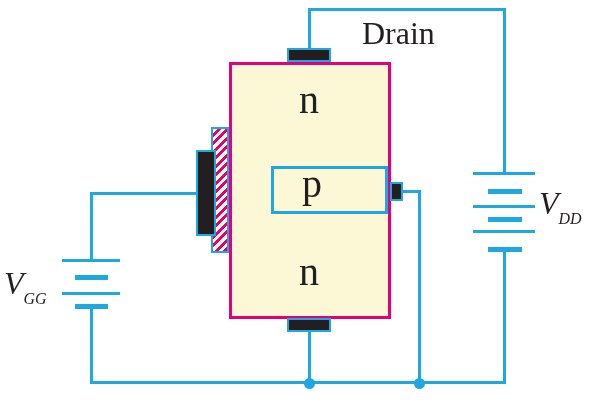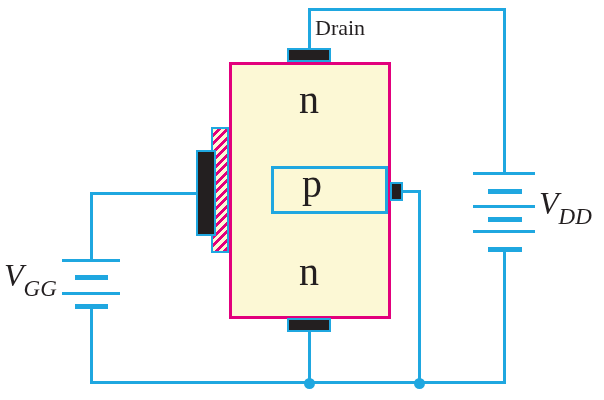--- a/index.html
+++ b/index.html
@@ -29,24 +29,24 @@
     border:2px solid var(--wire,#1fa7e0);
     background:repeating-linear-gradient(135deg,
       var(--fill,#fcf8d5) 0px, var(--fill,#fcf8d5) 3px,
       var(--outline,#e2007c) 3px, var(--outline,#e2007c) 6px);
   }
   .contact{
     position:absolute;background:var(--ink,#231f20);
     border:2px solid var(--wire,#1fa7e0);
   }
   .lbl{position:absolute;white-space:nowrap;line-height:1.1;}
-  .lbl-terminal{font-size:22px;}
+  .lbl-terminal{font-size:32px;margin-left:47px;}
   .lbl-region{font-size:40px;}
   .lbl-supply{font-style:italic;font-size:32px;}
-  .lbl-supply .sub{font-size:23px;position:relative;top:10px;letter-spacing:0px;}
+  .lbl-supply .sub{font-size:16px;position:relative;top:10px;letter-spacing:0px;}
 </style>
 </head>
 <body>
 
 <div class="canvas">
 
   <div class="w" style="left:308px;top:8px;width:3px;height:44px"></div>
   <div class="w" style="left:308px;top:8px;width:198px;height:3px"></div>
   <div class="w" style="left:503px;top:8px;width:3px;height:166px"></div>
   <div class="w" style="left:503px;top:252px;width:3px;height:132px"></div>
@@ -82,17 +82,17 @@
 
   <div class="p-box"></div>
   <div class="contact" style="left:390px;top:182px;width:9px;height:15px"></div>
 
   <div class="lbl lbl-region" style="left:299px;top:78px">n</div>
   <div class="lbl lbl-region" style="left:302px;top:162px">p</div>
   <div class="lbl lbl-region" style="left:299px;top:250px">n</div>
 
   <div class="lbl lbl-terminal" style="left:315px;top:16px">Drain</div>
 
-  <div class="lbl lbl-supply" style="left:4px;top:258px"><span>V</span><span class="sub">GG</span></div>
+  <div class="lbl lbl-supply" style="left:4px;top:266px"><span>V</span><span class="sub">GG</span></div>
 
   <div class="lbl lbl-supply" style="left:539px;top:186px"><span>V</span><span class="sub">DD</span></div>
 
 </div>
 
 </body></html>

